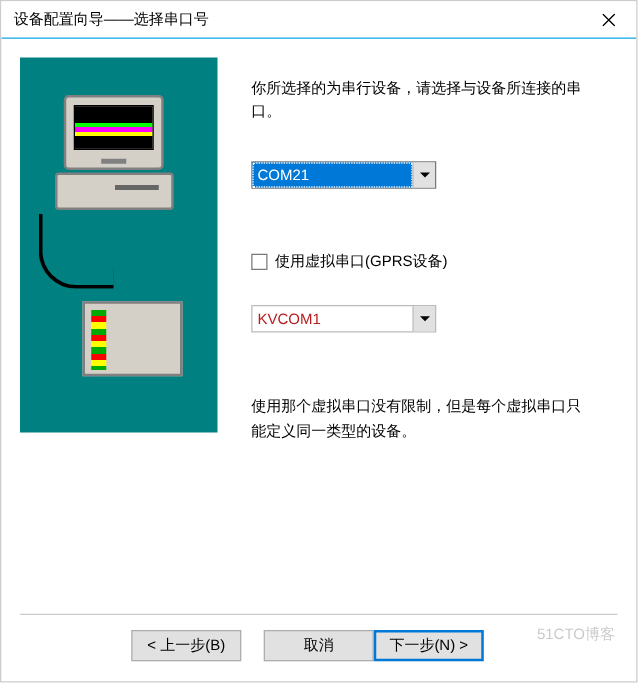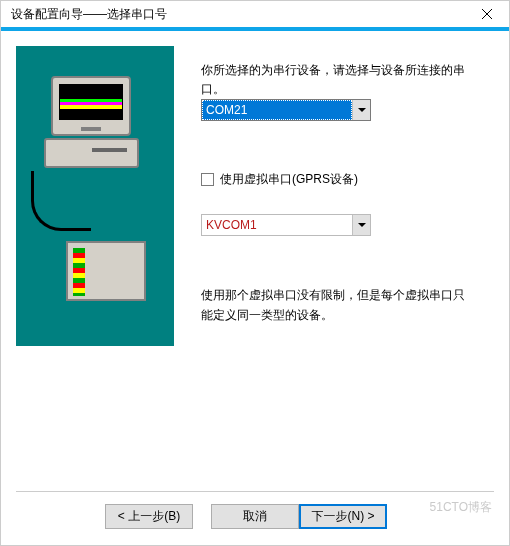--- a/index.html
+++ b/index.html
@@ -8,21 +8,21 @@
       height: 546px;
       background: #fff;
       font-family: "Microsoft YaHei", SimSun, sans-serif;
       font-size: 12px;
       overflow: hidden;
       border: 1px solid #ccc;
     }
     .titlebar {
       height: 30px;
       background: #fff;
-      border-bottom: 4px solid #0ea5e9;
+      border-bottom: 1px solid #0ea5e9;
       display: flex;
       align-items: center;
       padding-left: 10px;
       justify-content: space-between;
     }
     .titlebar-text { font-size: 12px; color: #000; }
     .close-btn {
       width: 45px; height: 30px;
       display: flex; align-items: center; justify-content: center;
       font-size: 14px;
@@ -101,24 +101,25 @@
       width: 12px; height: 48px;
       background: repeating-linear-gradient(to bottom, #0a0 0 5px, #f00 5px 10px, #ff0 10px 15px);
     }
     .right-panel {
       flex: 1;
       padding: 30px 35px 0 25px;
       color: #000;
     }
     .intro-text {
       line-height: 1.6;
+      margin-bottom: 30px;
     }
     .field-row { margin-bottom: 50px; }
     .dropdown {
-      width: 170px; height: 22px;
+      width: 148px; height: 22px;
       border: 1px solid #7a7a7a;
       display: flex;
       align-items: stretch;
       background: #fff;
     }
     .dropdown.selected .dropdown-value {
       background: #0078d7;
       color: #fff;
       outline: 1px dotted #fff;
       outline-offset: -1px;

